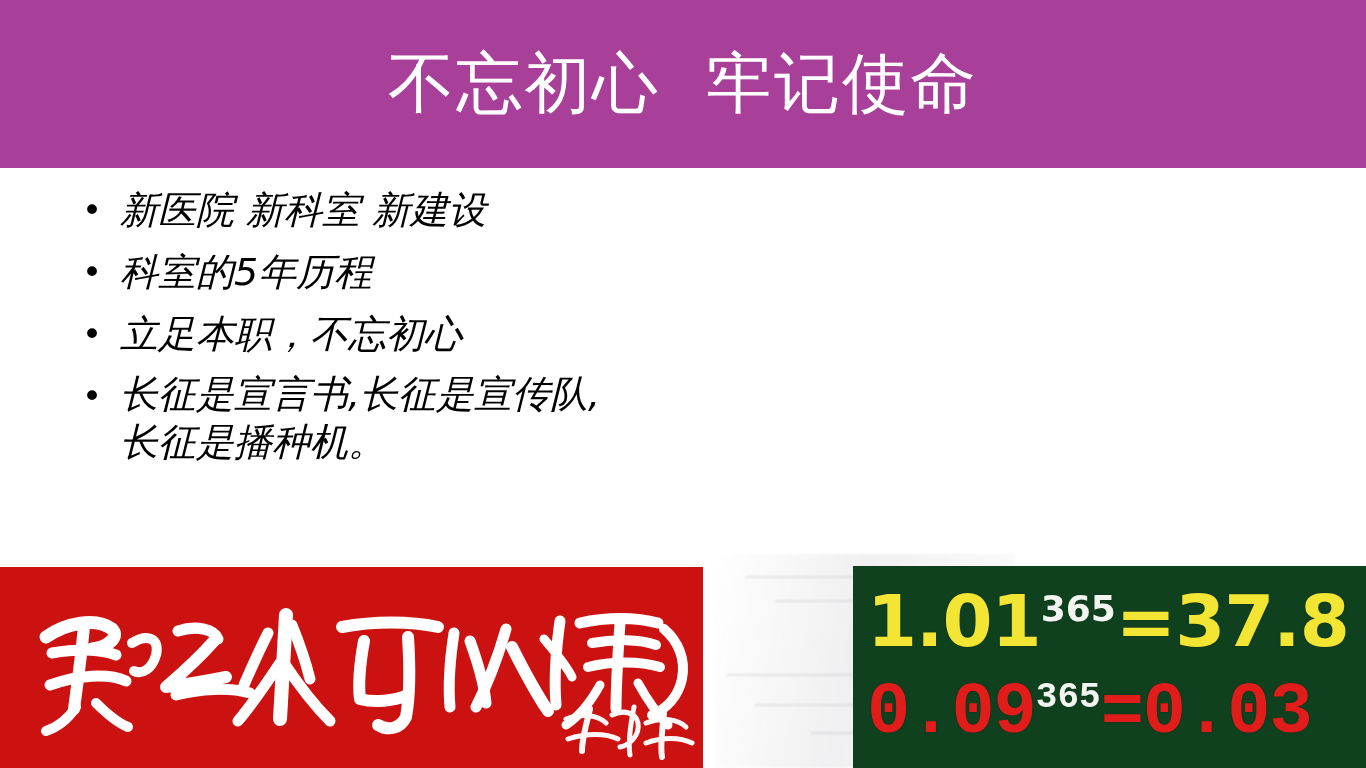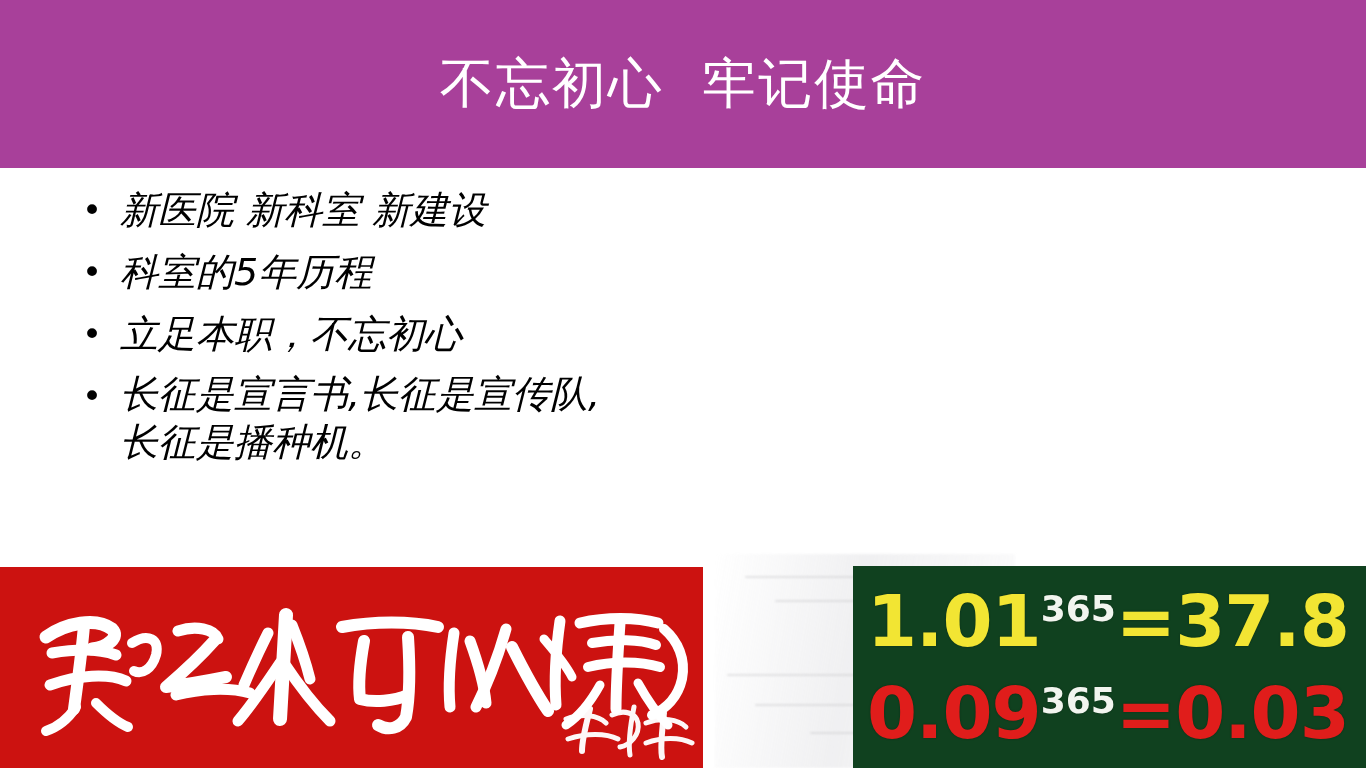--- a/index.html
+++ b/index.html
@@ -33,21 +33,21 @@
     top: 0;
     width: 1366px;
     height: 168px;
     background: #a8409a;
     display: flex;
     align-items: center;
     justify-content: center;
   }
   .title-text {
     color: #ffffff;
-    font-size: 54px;
+    font-size: 66px;
     font-weight: 400;
     letter-spacing: 2px;
     line-height: 1.1;
     white-space: pre;
     font-family: "DejaVu Sans", "Liberation Sans", sans-serif;
   }
 
   
   .body-area {
     position: absolute;
@@ -159,21 +159,21 @@
   .formula-line {
     font-family: "DejaVu Sans", "Liberation Sans", sans-serif;
     font-weight: bold;
     font-size: 72px;
     line-height: 92px;
     white-space: nowrap;
     letter-spacing: -1px;
     text-shadow: 0 0 2px rgba(0,0,0,0.35);
   }
   .formula-line.top { color: #f2e533; }
-  .formula-line.bottom { color: #e01d1b; }
+  .formula-line.bottom { color: #e01d1b; font-family: Liberation Mono, monospace; }
   .formula-exp {
     font-size: 36px;
     vertical-align: super;
     line-height: 0;
     color: #f2f5ef;
     font-weight: bold;
     letter-spacing: 0px;
   }
 </style>
 </head>

